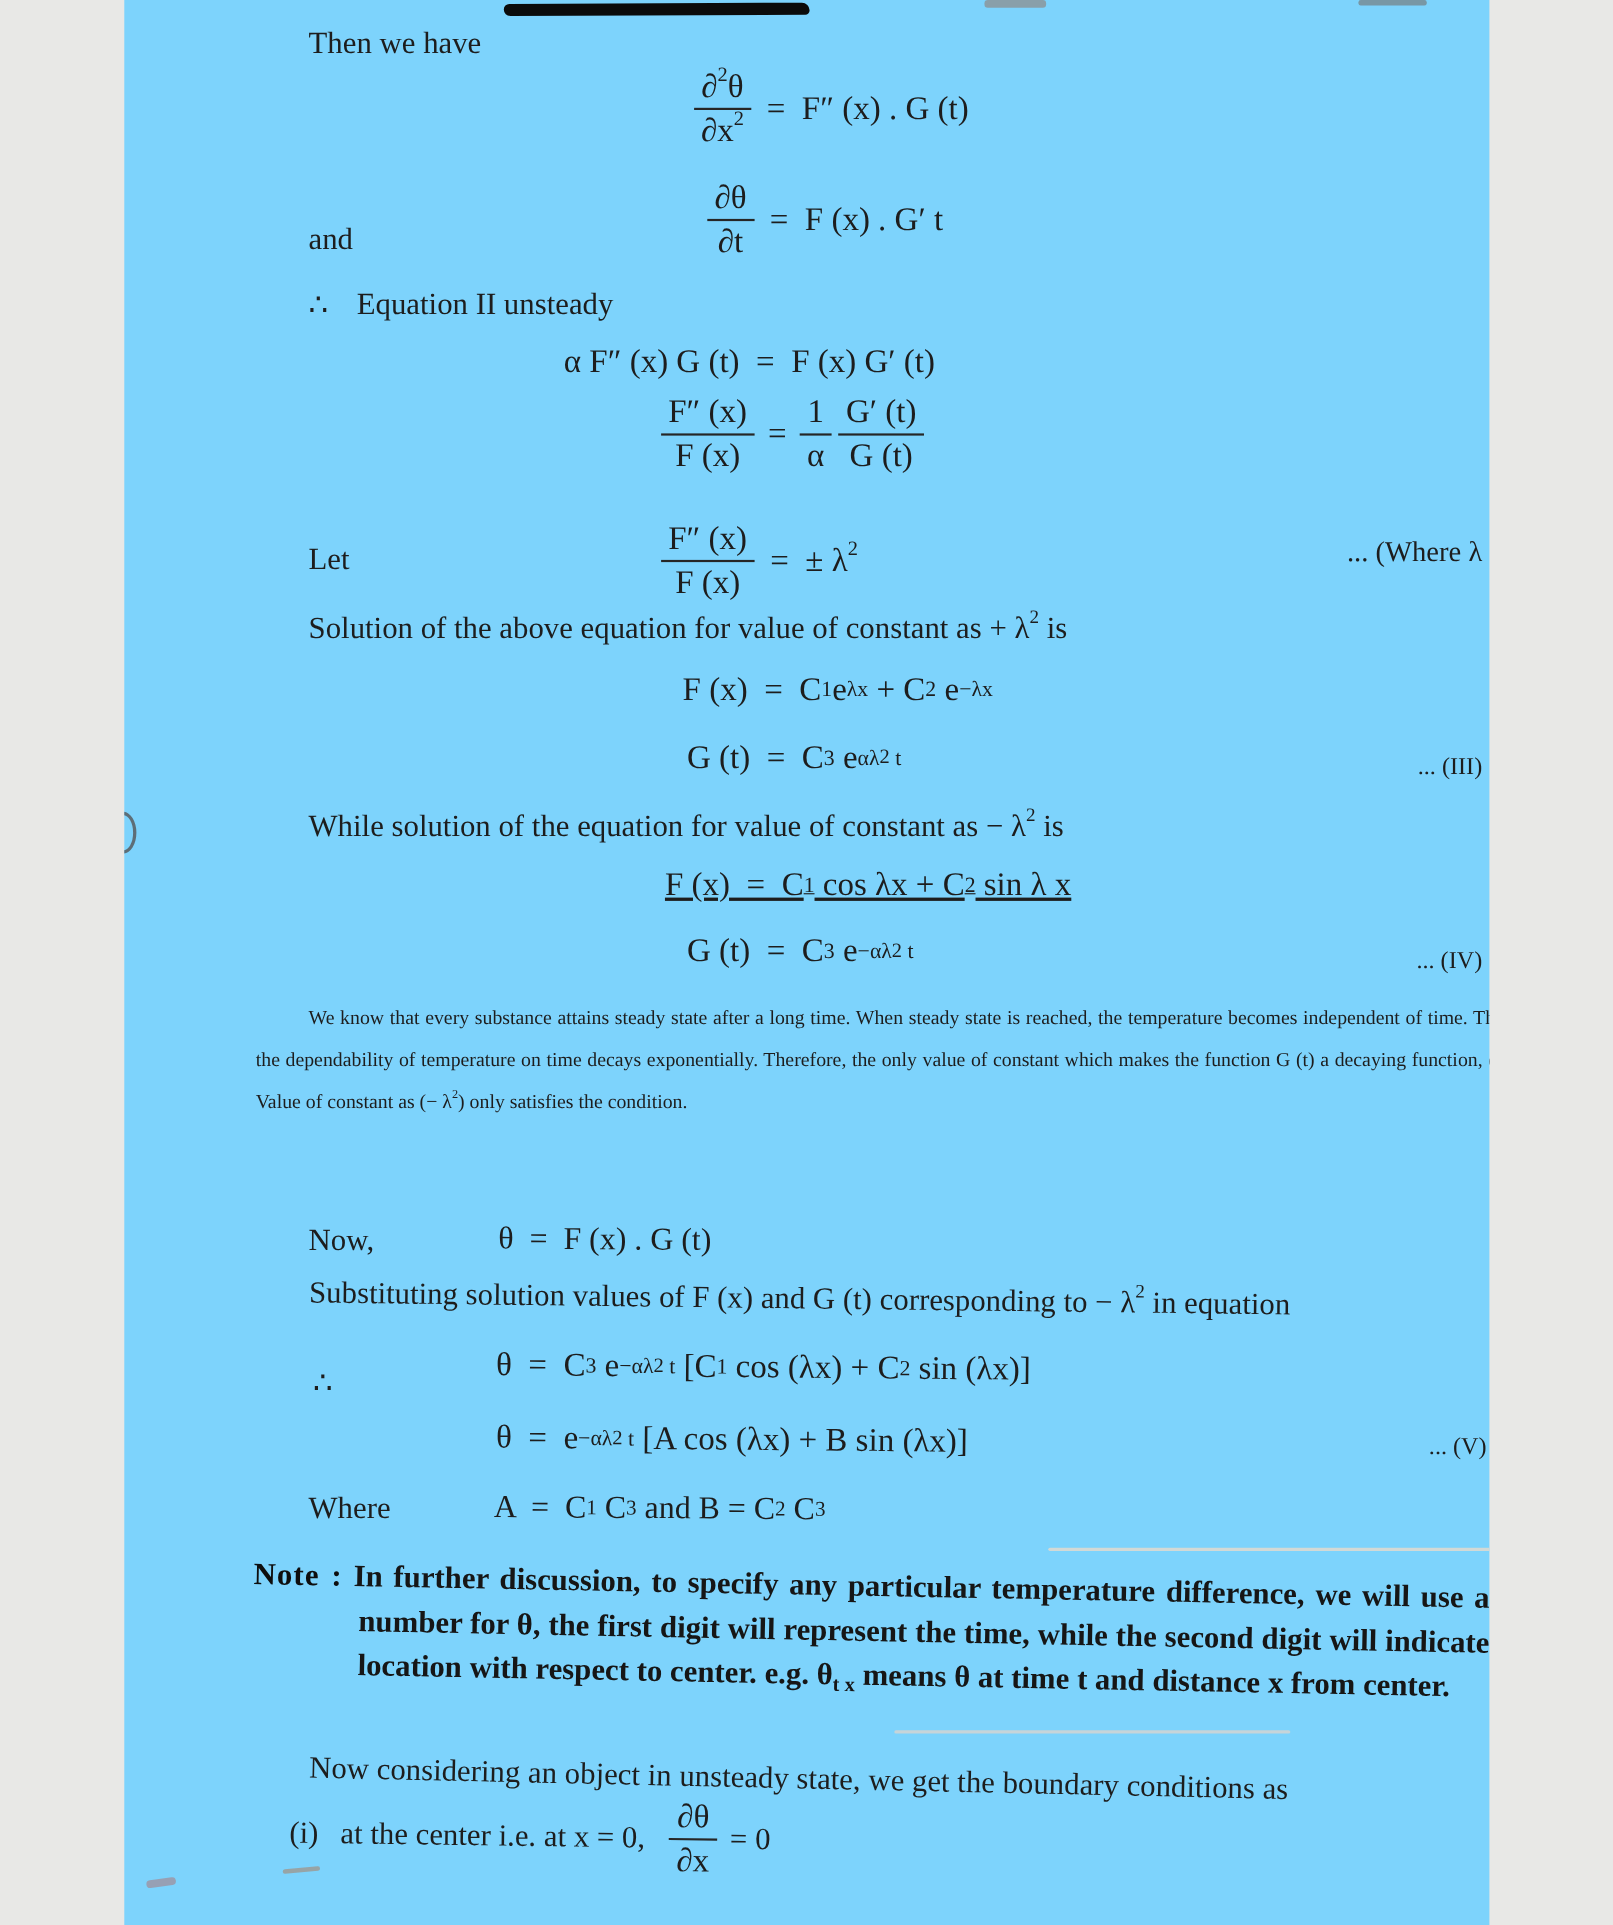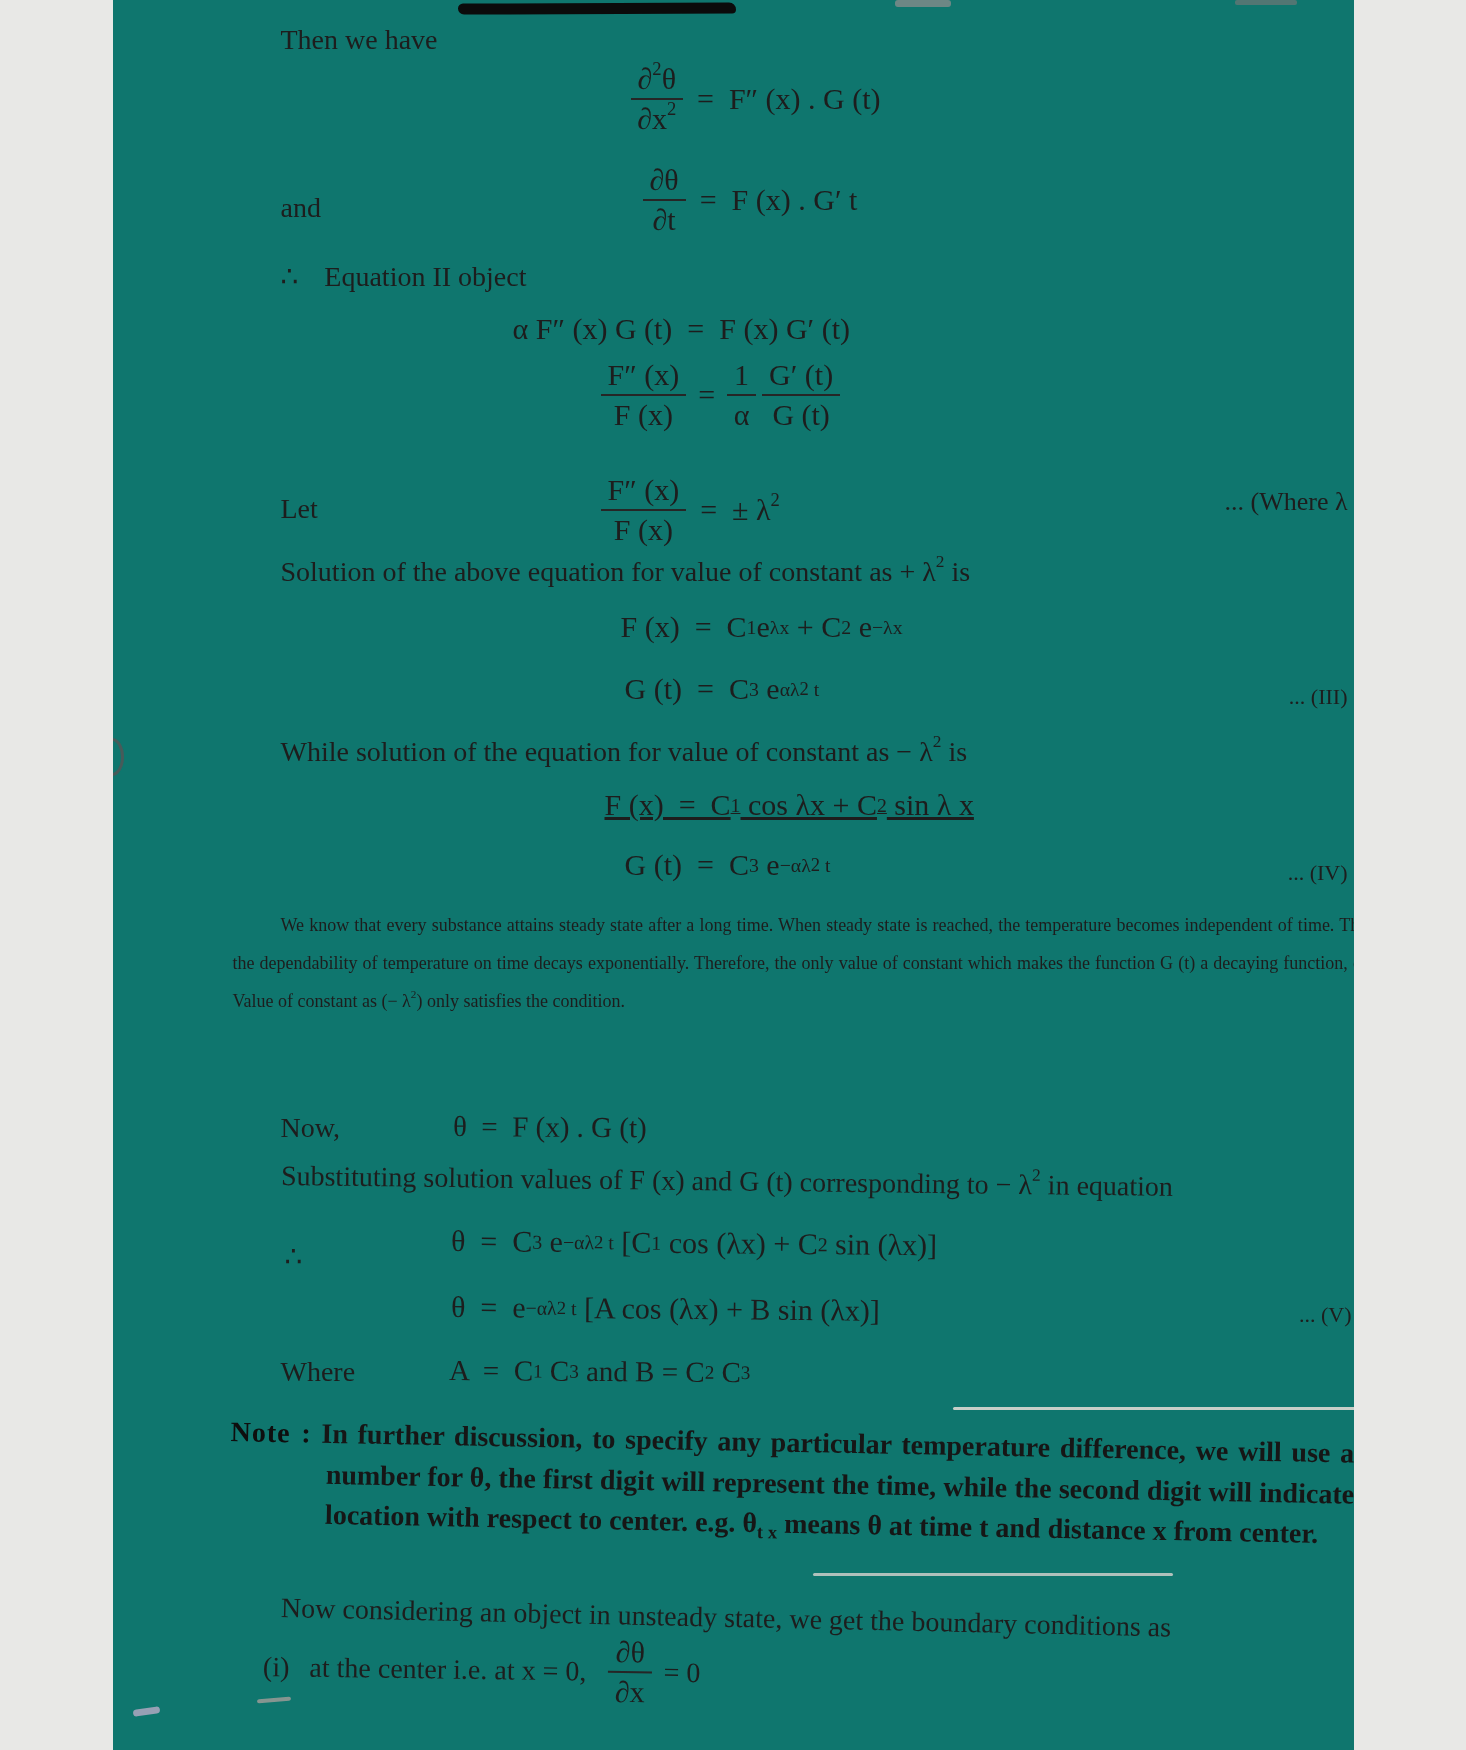--- a/index.html
+++ b/index.html
@@ -1,18 +1,18 @@
 <!DOCTYPE html>
 <html><head>
 <meta charset="utf-8">
 <style>
   html,body{margin:0;padding:0;background:#e8e8e6;}
   .page{
     position:relative;width:1241px;height:1750px;margin:0 auto;
-    background:#0f766e;overflow:hidden;
+    background:#7dd3fc;overflow:hidden;
     font-family:"Liberation Serif","DejaVu Serif",serif;
     color:#1d1d1d;
   }
   .line{position:absolute;font-size:28px;white-space:pre;}
   .small{font-size:26px;}
   .eqrow{position:absolute;display:flex;align-items:center;font-size:30px;white-space:pre;}
   .gap14{margin-left:14px;text-align:right;}
   .frac{display:inline-flex;flex-direction:column;align-items:center;line-height:1.12;text-align:center;}
   .frac .num{align-self:stretch;padding:0 7px 2px;border-bottom:2.5px solid #262626;}
   .frac .den{padding-top:2px;}
@@ -54,33 +54,33 @@
   <div class="line" style="left:168px;top:24px;">Then we have</div>
 
   <div class="eqrow" style="left:518px;top:62px;">
     <span class="frac">
       <span class="num">∂<sup>2</sup>θ</span>
       <span class="den">∂x<sup>2</sup></span>
     </span>
     <span class="gap14">=  F″ (x) . G (t)</span>
   </div>
 
-  <div class="line" style="left:168px;top:192px;">and</div>
+  <div class="line" style="left:168px;top:202px;">and</div>
 
   <div class="eqrow" style="left:530px;top:163px;">
     <span class="frac">
       <span class="num">∂θ</span>
       <span class="den">∂t</span>
     </span>
     <span class="gap14">=  F (x) . G′ t</span>
   </div>
 
   <div class="eqrow" style="left:168px;top:260px;font-size:28px;">
     <span>∴</span>
-    <span style="margin-left:26px;">Equation II object</span>
+    <span style="margin-left:26px;">Equation II unsteady</span>
   </div>
 
   <div class="eqrow" style="left:400px;top:312px;">α F″ (x) G (t)  =  F (x) G′ (t)</div>
 
   <div class="eqrow" style="left:488px;top:358px;">
     <span class="frac">
       <span class="num">F″ (x)</span>
       <span class="den">F (x)</span>
     </span>
     <span style="margin:0 12px;">=</span>

